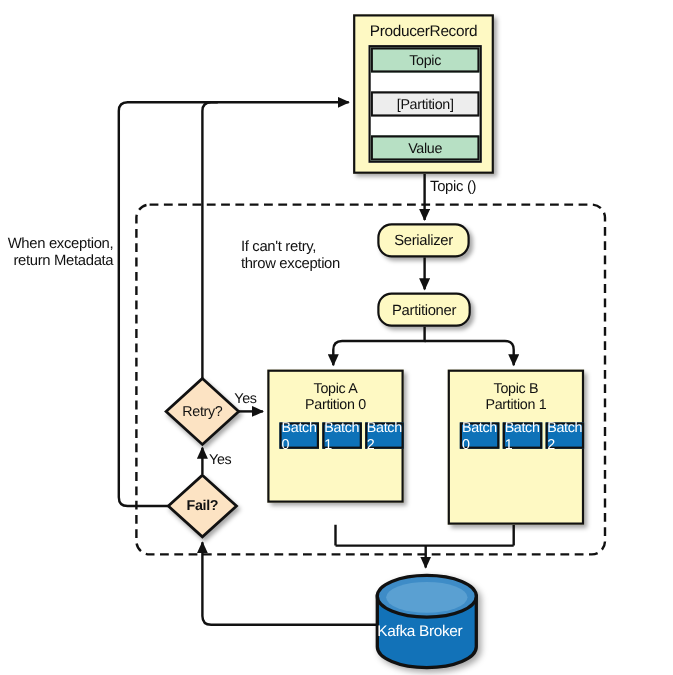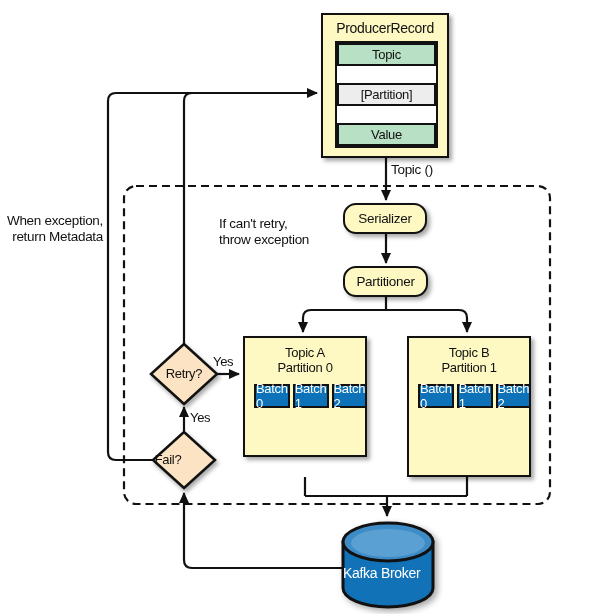--- a/index.html
+++ b/index.html
@@ -112,21 +112,21 @@
       <div>Partition 1</div>
     </div>
     <div class="batches">
       <div class="batch">Batch 0</div>
       <div class="batch">Batch 1</div>
       <div class="batch">Batch 2</div>
     </div>
   </div>
 
   <div class="diamond-lbl" style="left:152px;top:366px;width:64px;">Retry?</div>
-  <div class="diamond-lbl" style="left:137px;top:452px;width:62px;">Fail?</div>
+  <div class="diamond-lbl" style="left:153px;top:452px;width:62px;font-weight:bold;">Fail?</div>
 
   <div class="broker-lbl">Kafka Broker</div>
 
   <div class="lbl" style="left:391px;top:162px;">Topic ()</div>
   <div class="lbl" style="left:0px;top:213px;width:103px;text-align:right;">
     <div>When exception,</div>
     <div>return Metadata</div>
   </div>
   <div class="lbl" style="left:189px;top:216px;margin-left:30px;">
     <div>If can't retry,</div>

